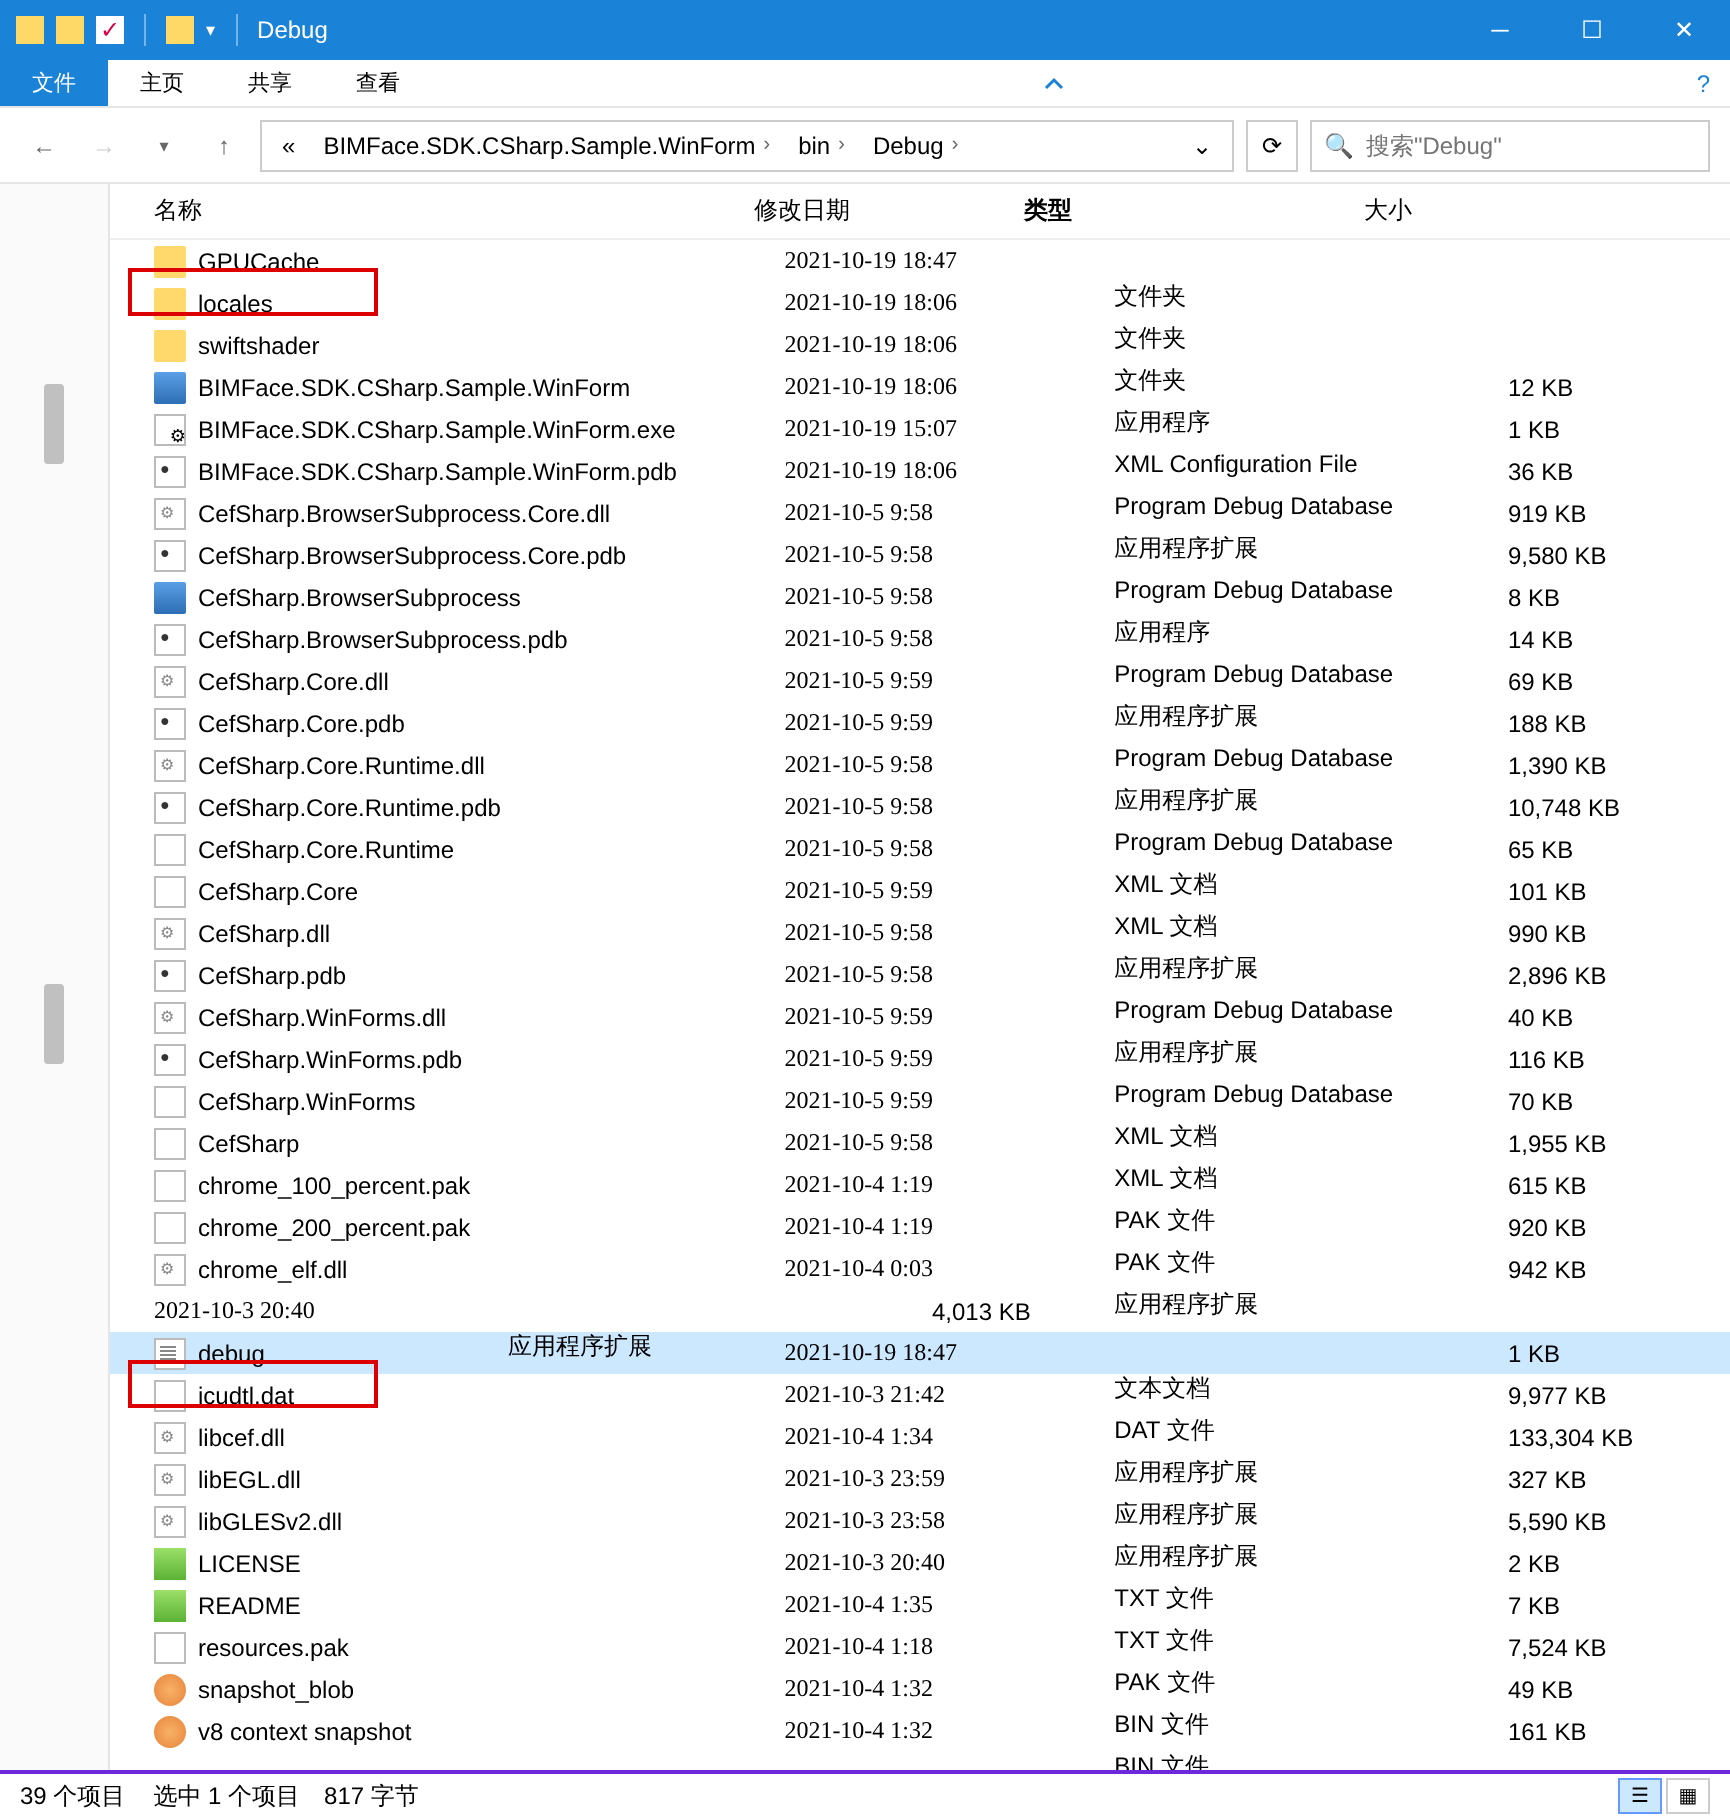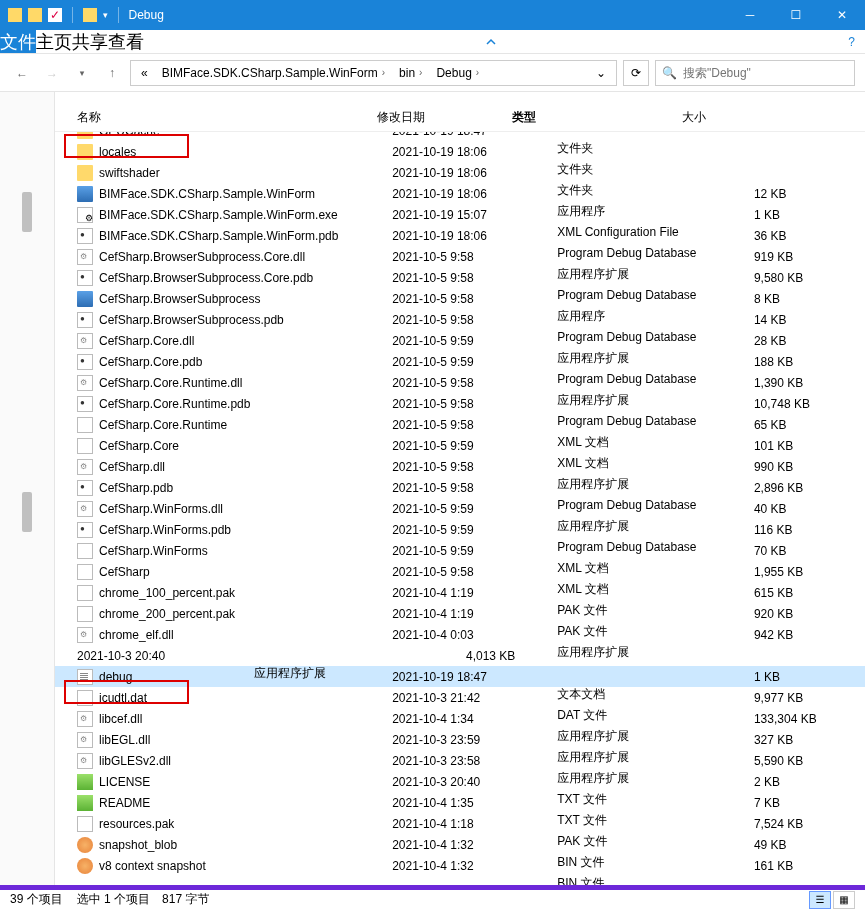--- a/index.html
+++ b/index.html
@@ -8,48 +8,48 @@
 .titlebar { height: 30px; background: #1a83d8; display: flex; align-items: center; padding: 0 0 0 8px; color: #fff; }
 .titlebar .icons { display: flex; gap: 6px; align-items: center; }
 .titlebar .fold-icon { width: 14px; height: 14px; background: #ffd968; }
 .titlebar .check-icon { width: 14px; height: 14px; background: #fff; display:flex; align-items:center; justify-content:center; color:#d04; }
 .titlebar .sep { width: 1px; height: 16px; background: rgba(255,255,255,0.4); margin: 0 4px; }
 .titlebar .title { margin-left: 6px; font-size: 12px; }
 .titlebar .win-controls { margin-left: auto; display: flex; }
 .titlebar .win-btn { width: 46px; height: 30px; display: flex; align-items: center; justify-content: center; color: #fff; }
 
 .ribbon-tabs { height: 24px; background: #fff; border-bottom: 1px solid #e5e5e5; display: flex; align-items: stretch; }
-.ribbon-tab { padding: 0 0; display: flex; align-items: center; font-size: 18px; cursor: default; }
+.ribbon-tab { padding: 0 16px; display: flex; align-items: center; font-size: 11px; cursor: default; }
 .ribbon-tab.file { background: #1a83d8; color: #fff; }
 .ribbon-collapse { margin-left: auto; padding: 0 10px; display:flex; align-items:center; }
 
 .navbar { height: 38px; border-bottom: 1px solid #e5e5e5; display: flex; align-items: center; padding: 0 10px; gap: 6px; }
 .nav-btn { width: 24px; height: 24px; display: flex; align-items: center; justify-content: center; color: #666; }
 .nav-btn.disabled { color: #ccc; }
 .breadcrumb { flex: 1; height: 26px; border: 1px solid #ccc; display: flex; align-items: center; padding: 0 4px; gap: 2px; }
 .breadcrumb .crumb { padding: 0 6px; display: flex; align-items: center; gap: 4px; height: 100%; }
 .breadcrumb .chev { color: #666; font-size: 10px; }
 .refresh-btn { width: 26px; height: 26px; border: 1px solid #ccc; display:flex; align-items:center; justify-content:center; }
 .search-box { width: 200px; height: 26px; border: 1px solid #ccc; display: flex; align-items: center; padding: 0 6px; color: #777; gap: 6px; }
 
 .content { display: flex; height: calc(909px - 30px - 24px - 38px - 24px); }
 .sidebar { width: 55px; border-right: 1px solid #e5e5e5; background: #fafafa; display:flex; flex-direction:column; align-items:center; padding-top:100px; gap:60px;}
 .sidebar .thumb { width: 10px; height: 40px; background: #c0c0c0; border-radius: 2px; }
 
 .filelist { flex: 1; overflow-y: auto; position: relative; }
-.columns { display: flex; height: 28px; align-items: center; border-bottom: 1px solid #eee; font-size: 12px; position: sticky; top:12px; background:#fff; padding-left: 22px; }
+.columns { display: flex; height: 28px; align-items: center; border-bottom: 1px solid #eee; font-size: 12px; position: sticky; top:0; background:#fff; padding-left: 22px; }
 .col-name { width: 300px; }
 .col-date { width: 135px; }
 .col-type { width: 170px; font-weight: bold; }
 .col-size { width: 120px; text-align: left; }
 
 .row { display: flex; height: 21px; align-items: center; font-size: 12px; padding-left: 22px; gap: 42px; }
 .row.selected { background: #cce8ff; }
 .row .cell-name { width: 300px; display: flex; align-items: center; gap: 6px; }
-.row .cell-date { width: 135px; }
+.row .cell-date { width: 135px; font-family: Liberation Serif, serif; }
 .row .cell-type { width: 170px; margin-top: 35px; }
 .row .cell-size { width: 120px; text-align: left; padding-right: 20px; }
 
 .hl-red { position: absolute; border: 2px solid #d00; pointer-events: none; z-index: 5; }
 .hl1 { left: 64px; top: 134px; width: 125px; height: 24px; }
 .hl2 { left: 64px; top: 680px; width: 125px; height: 24px; }
 
 .file-ico { width: 16px; height: 16px; flex-shrink: 0; display:inline-flex; align-items:center; justify-content:center; }
 .ico-folder { background: #ffd96b; border-radius: 1px; }
 .ico-exe { background: linear-gradient(#5aa0e6,#2d6db3); border-radius:1px; }
@@ -60,21 +60,21 @@
 .ico-dll { background: #fff; border:1px solid #bbb; position:relative; }
 .ico-dll::after { content:"⚙"; font-size:8px; color:#888; position:absolute; left:2px; top:2px;}
 .ico-xml { background: #fff; border:1px solid #bbb; }
 .ico-txt { background: #fff; border:1px solid #bbb; position:relative; }
 .ico-txt::before { content:""; position:absolute; left:2px; top:3px; width:8px; height:1px; background:#888; box-shadow:0 2px 0 #888,0 4px 0 #888,0 6px 0 #888;}
 .ico-pak { background: #fff; border:1px solid #bbb; }
 .ico-dat { background: #fff; border:1px solid #bbb; }
 .ico-bin { background: radial-gradient(circle,#f7b267,#e8833a); border-radius:50%; }
 .ico-lic { background: linear-gradient(#9be06a,#5bb234); }
 
-.statusbar { height: 24px; border-top: 5px solid #6d28d9; display: flex; align-items: center; padding: 0 10px; font-size: 12px; gap: 14px; }
+.statusbar { height: 24px; border-top: 2px solid #6d28d9; display: flex; align-items: center; padding: 0 10px; font-size: 12px; gap: 14px; }
 .statusbar .views { margin-left: auto; display: flex; gap: 2px; }
 .statusbar .vbtn { width: 22px; height: 18px; border:1px solid #ccc; display:flex; align-items:center; justify-content:center; font-size:10px; }
 .statusbar .vbtn.active { background:#cce8ff; border-color:#69f; }
 
 ::-webkit-scrollbar { width: 16px; }
 ::-webkit-scrollbar-track { background: #f0f0f0; }
 ::-webkit-scrollbar-thumb { background: #c0c0c0; }
 </style>
 </head>
 <body>
@@ -241,21 +241,21 @@
         <div class="cell-type">Program Debug Database</div>
         <div class="cell-size">14 KB</div>
       </div>
       <div class="row">
         <div class="cell-name">
           <span class="file-ico ico-dll"></span>
           <span>CefSharp.Core.dll</span>
         </div>
         <div class="cell-date">2021-10-5 9:59</div>
         <div class="cell-type">应用程序扩展</div>
-        <div class="cell-size">28 KB</div>
+        <div class="cell-size">69 KB</div>
       </div>
       <div class="row">
         <div class="cell-name">
           <span class="file-ico ico-pdb"></span>
           <span>CefSharp.Core.pdb</span>
         </div>
         <div class="cell-date">2021-10-5 9:59</div>
         <div class="cell-type">Program Debug Database</div>
         <div class="cell-size">188 KB</div>
       </div>

